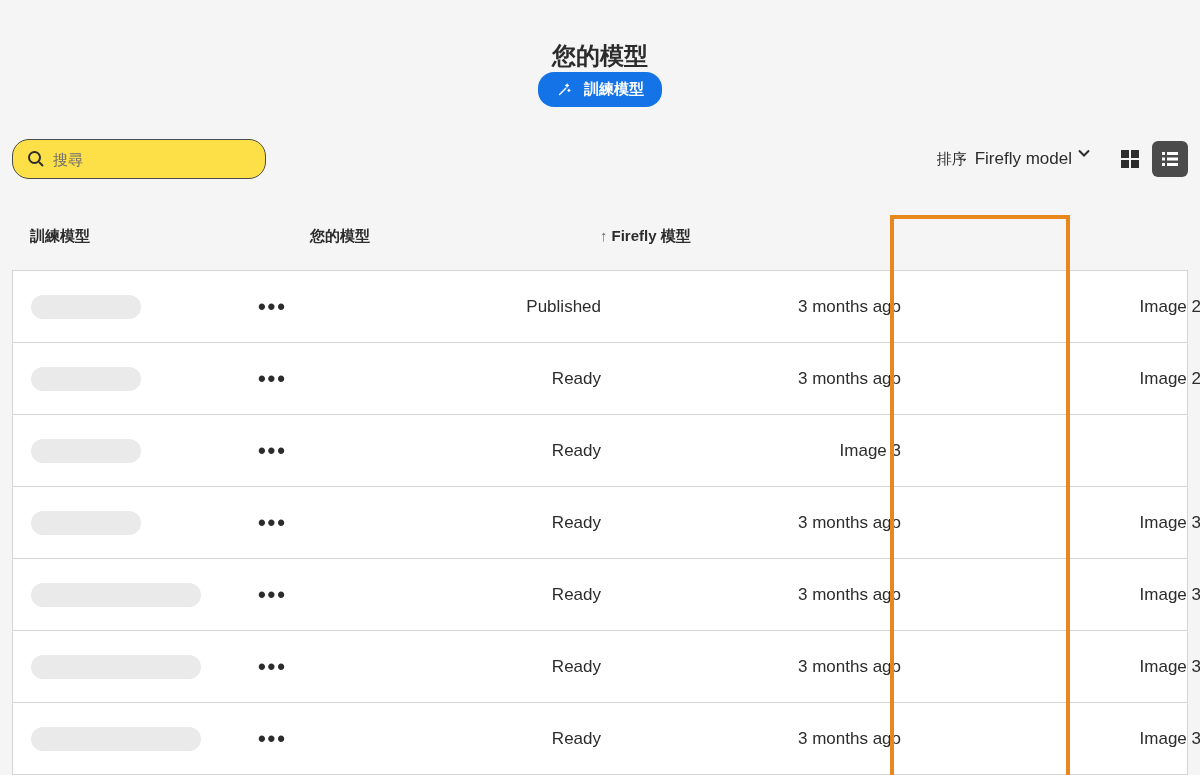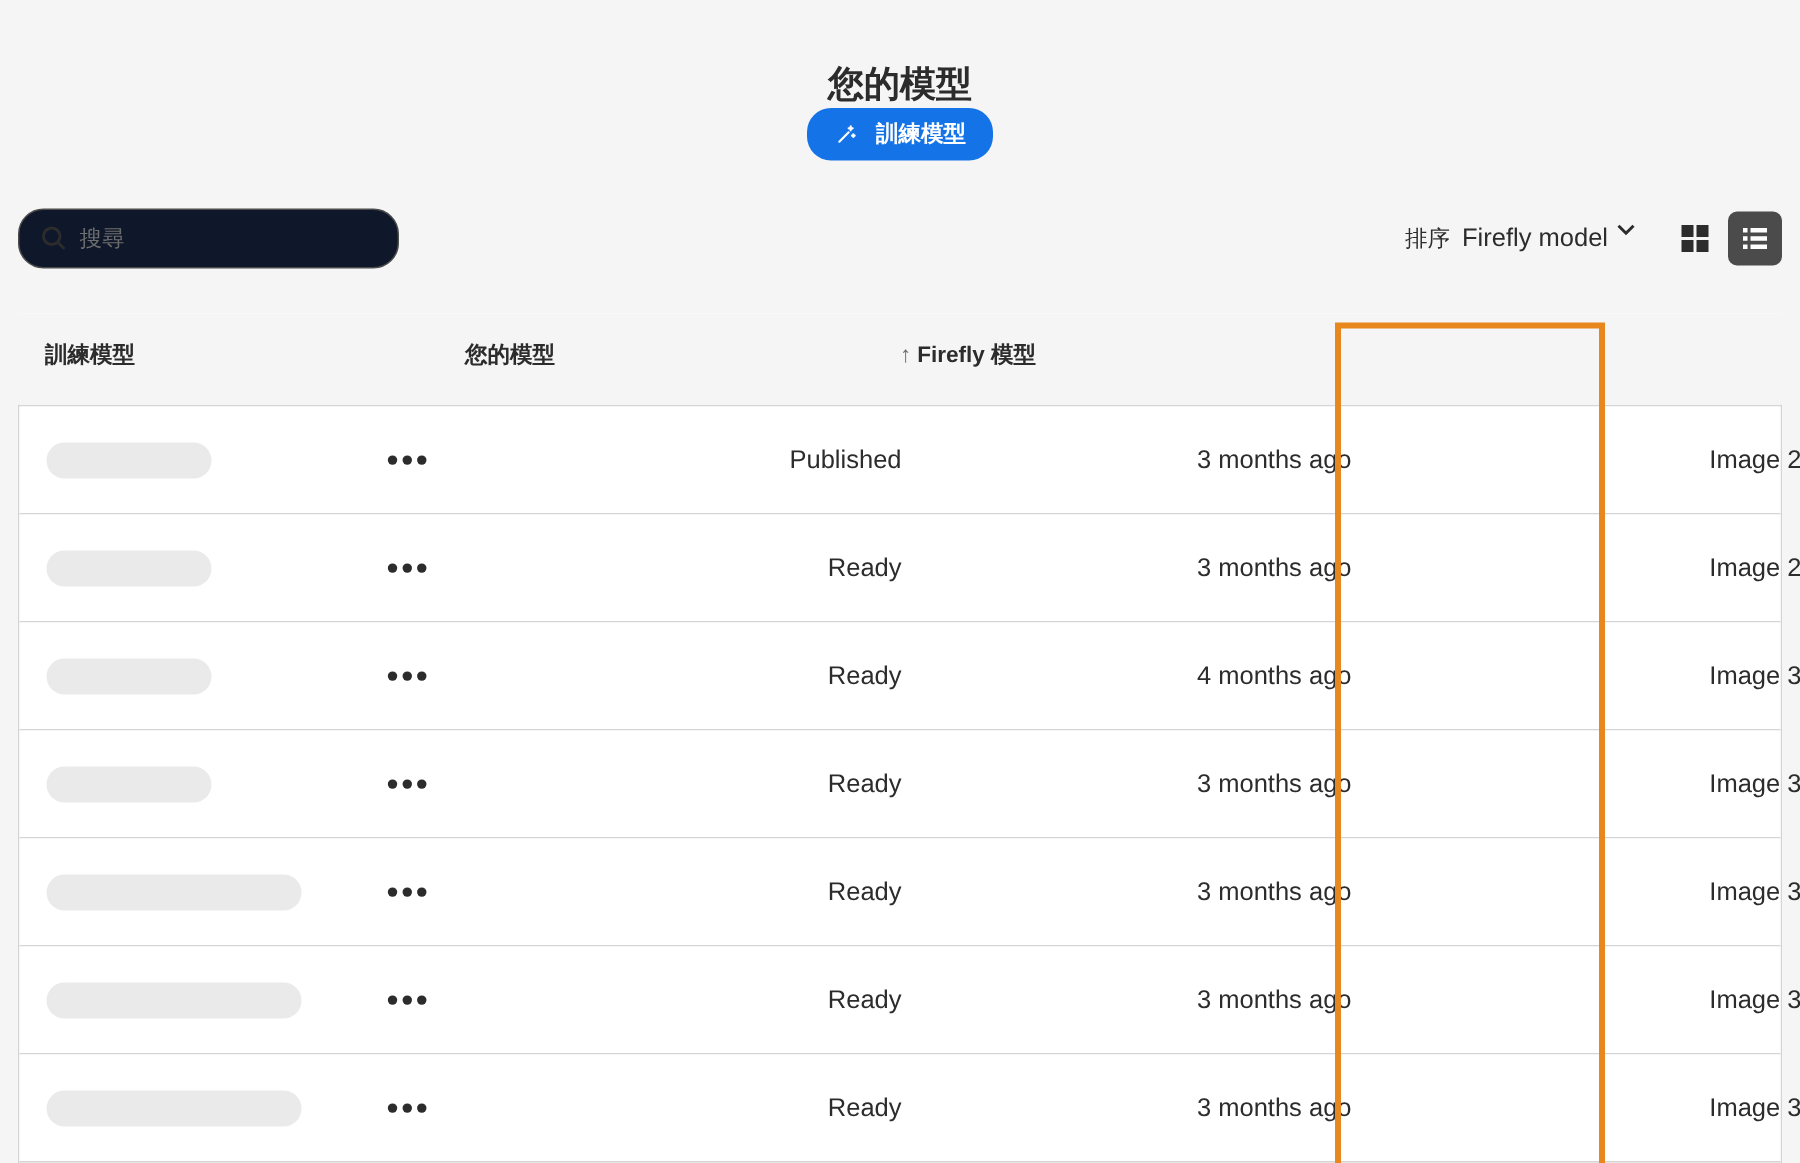--- a/index.html
+++ b/index.html
@@ -41,21 +41,21 @@
     .controls-row {
       display: flex;
       justify-content: space-between;
       align-items: center;
       margin-bottom: 30px;
     }
     .search-box {
       display: flex;
       align-items: center;
       gap: 8px;
-      background: #0f172a;
+      background: #fde047;
       border: 1px solid #4b4b4b;
       border-radius: 17px;
       padding: 10px 14px;
       width: 254px;
     }
     .search-box svg { width: 18px; height: 18px; flex-shrink:0; }
     .search-input {
       border: none;
       outline: none;
       font-size: 15px;
@@ -242,21 +242,20 @@
           <div class="td">Ready</div>
           <div class="td">3 months ago</div>
           <div class="td">Image 2</div>
         </div>
         <div class="tbody-row">
           <div class="name-cell">
             <div class="pill" style="width:110px"></div>
             <div class="more-btn">•••</div>
           </div>
           <div class="td">Ready</div>
-          <div class="td">4 months ago</div>
           <div class="td">Image 3</div>
         </div>
         <div class="tbody-row">
           <div class="name-cell">
             <div class="pill" style="width:110px"></div>
             <div class="more-btn">•••</div>
           </div>
           <div class="td">Ready</div>
           <div class="td">3 months ago</div>
           <div class="td">Image 3</div>

